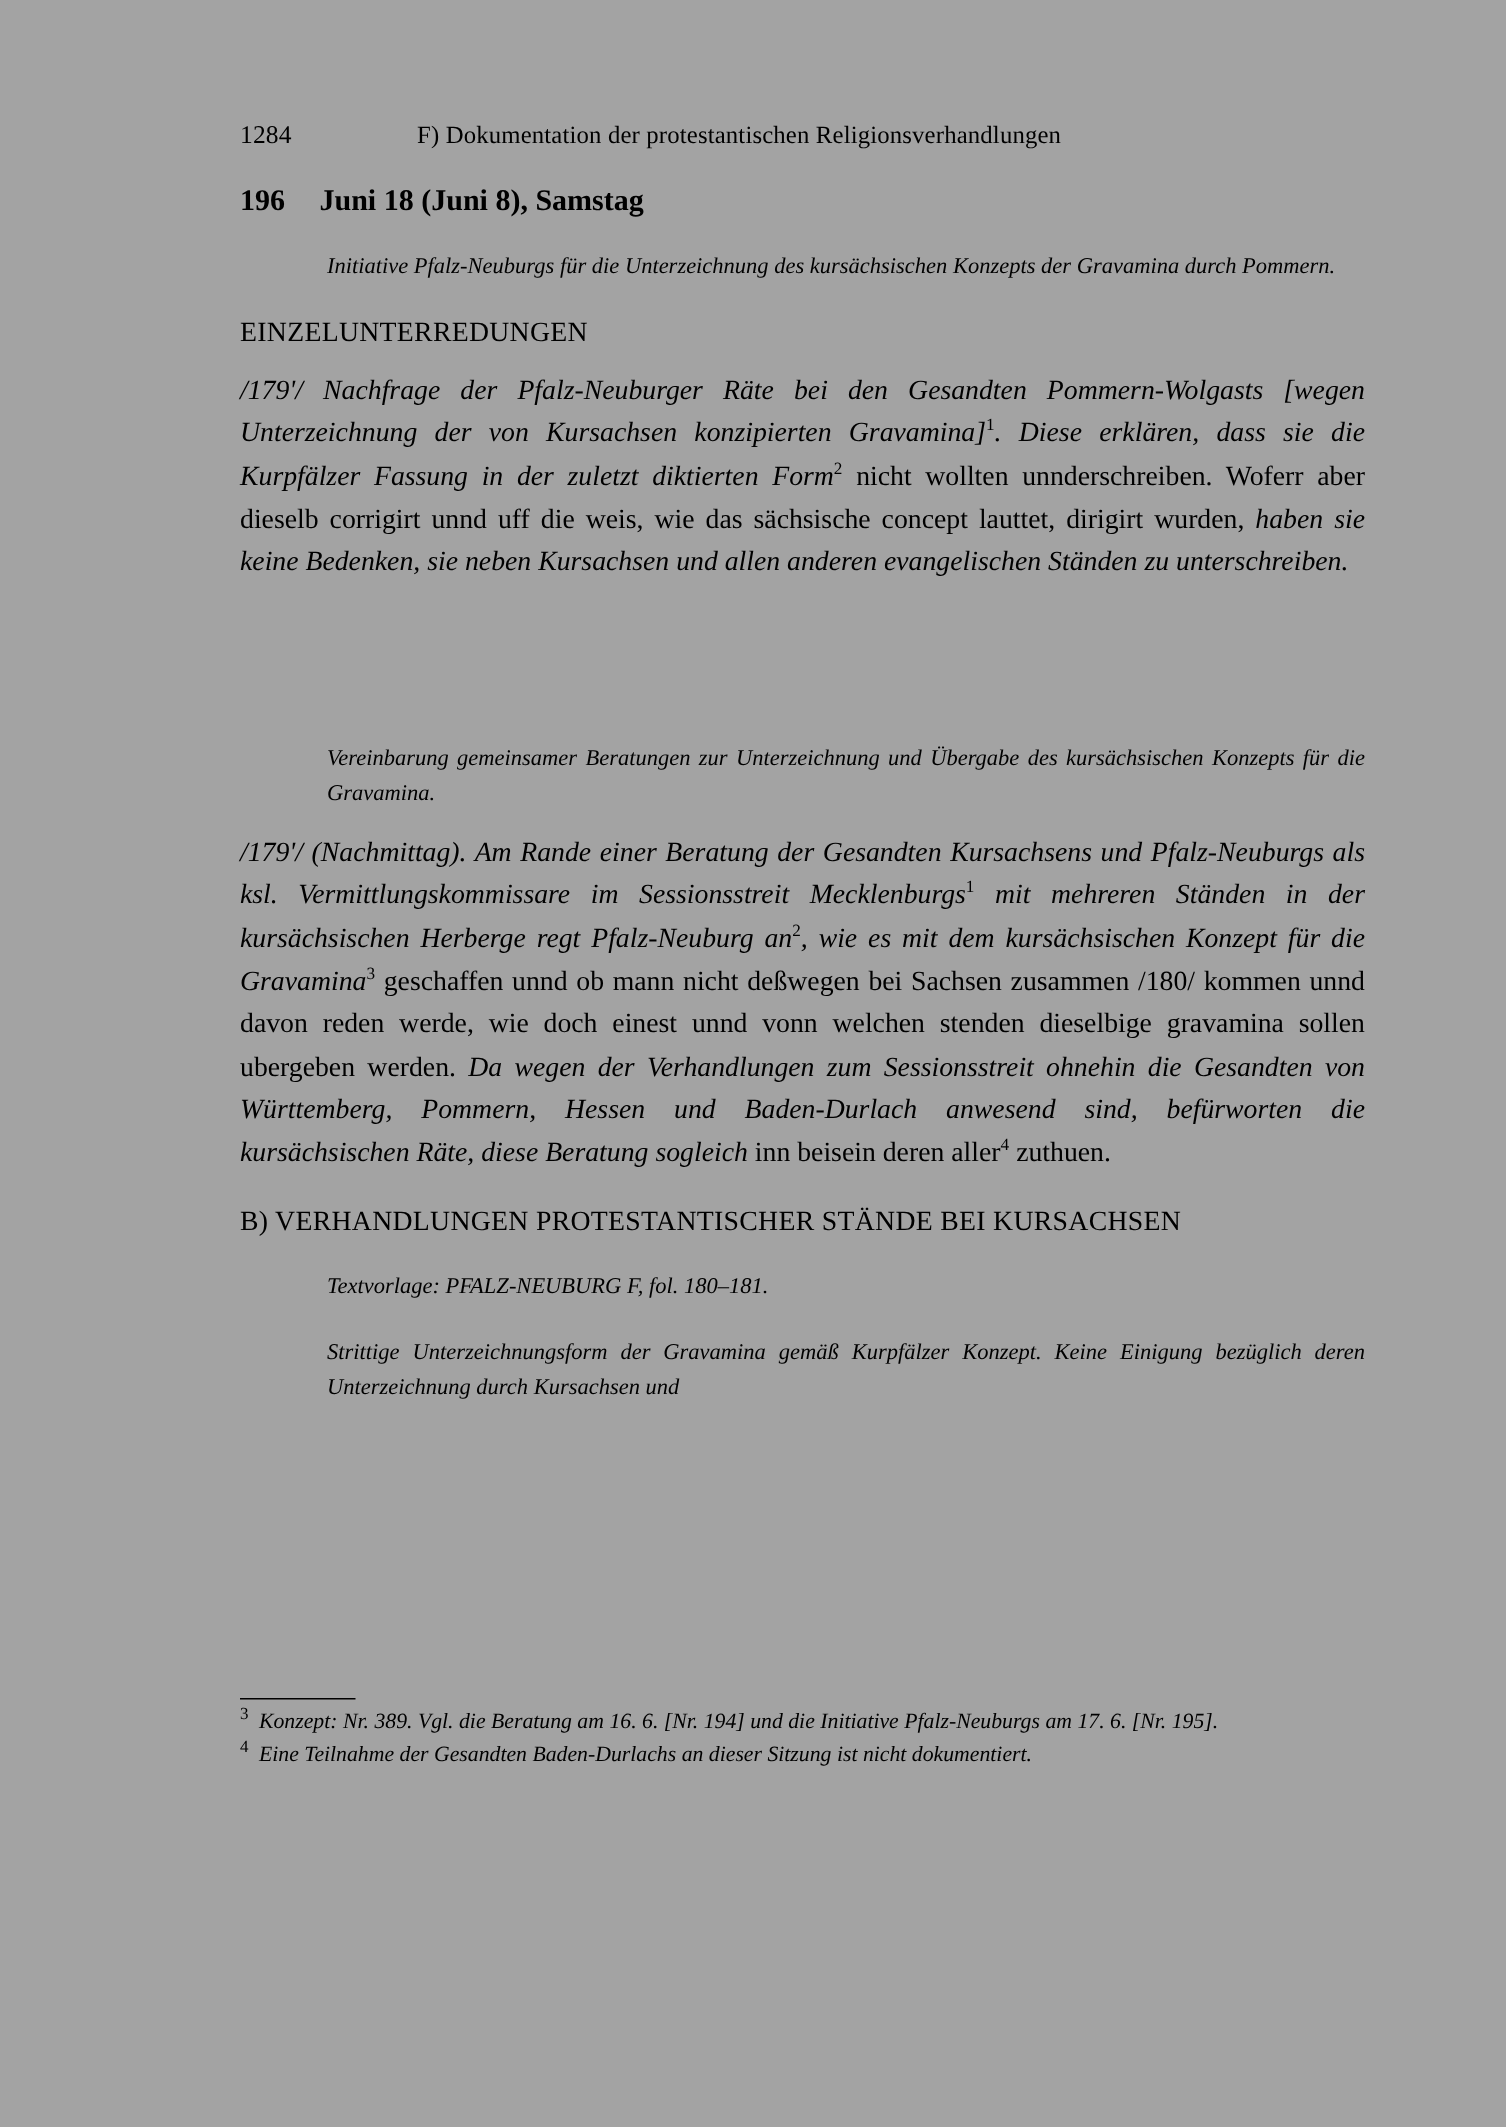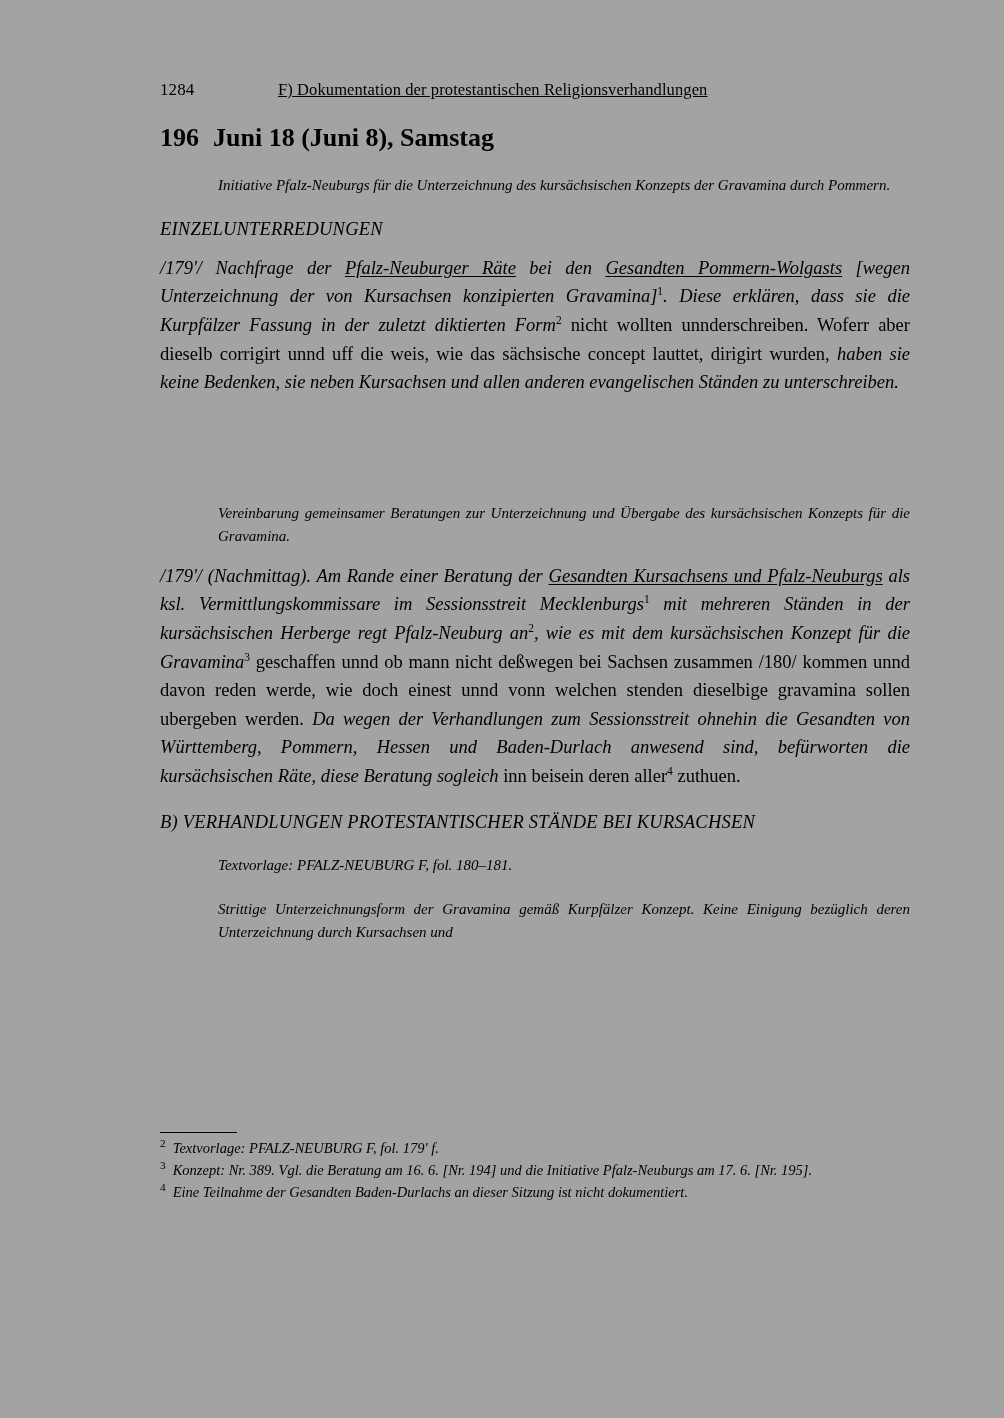--- a/index.html
+++ b/index.html
@@ -37,29 +37,28 @@
     letter-spacing: 0.1px;
   }
   .running-head .folio {
     width: 53px;
     flex: 0 0 53px;
     font-size: 17px;
   }
   .running-head .rh-title {
     flex: 1 1 auto;
     padding-left: 65px;
-    text-decoration: underline;
   }
 
   
   .sec-head {
     display: flex;
     align-items: center;
     font-weight: bold;
-    font-size: 26px;
+    font-size: 20px;
     margin-top: 23px;
   }
   .sec-head .sec-num {
     width: 53px;
     flex: 0 0 53px;
   }
   .sec-head .sec-title {
     flex: 1 1 auto;
   }
 
@@ -69,40 +68,39 @@
     font-size: 15px;
     line-height: 1.52;
     margin-left: 58px;
     margin-top: 21px;
     text-align: justify;
     text-justify: inter-word;
   }
 
   
   .subhead {
-    font-style: italic;
     font-size: 18.5px;
     margin-top: 22px;
     letter-spacing: 0.2px;
   }
 
   
   .doc-par {
     font-size: 18.5px;
     line-height: 1.545;
     margin-top: 14px;
     text-align: justify;
     text-justify: inter-word;
     hyphens: manual;
   }
 
   
   .it { font-style: italic; }
   .rm { font-style: normal; }
-  .ul { text-decoration: underline; text-underline-offset: 2px; }
+  .ul { text-underline-offset: 2px; }
   sup {
     font-size: 0.62em;
     vertical-align: super;
     line-height: 0;
     font-style: normal;
   }
 
   .gap-lg { height: 42px; }
   .gap-md { height: 24px; }
 
@@ -187,23 +185,20 @@
 
     <div class="regest">Textvorlage: PFALZ-NEUBURG F, fol. 180–181.</div>
 
     <div class="regest">Strittige Unterzeichnungsform der Gravamina gemäß Kurpfälzer Konzept. Keine Einigung bezüglich deren Unterzeichnung durch Kursachsen und</div>
 
   </div>
 
 
   <div class="fn-block" id="fn-block-2">
     <div class="fn-rule"></div>
-    <div class="fn-item">
-      <span class="fn-marker">2</span><span>Textvorlage: PFALZ-NEUBURG F, fol. 179' f.</span>
-    </div>
     <div class="fn-item runover">
       <span class="fn-marker">3</span><span>Konzept: Nr. 389. Vgl. die Beratung am 16. 6. [Nr. 194] und die Initiative Pfalz-Neuburgs am 17. 6. [Nr. 195].</span>
     </div>
     <div class="fn-item">
       <span class="fn-marker">4</span><span>Eine Teilnahme der Gesandten Baden-Durlachs an dieser Sitzung ist nicht dokumentiert.</span>
     </div>
   </div>
 
 </div>
 

